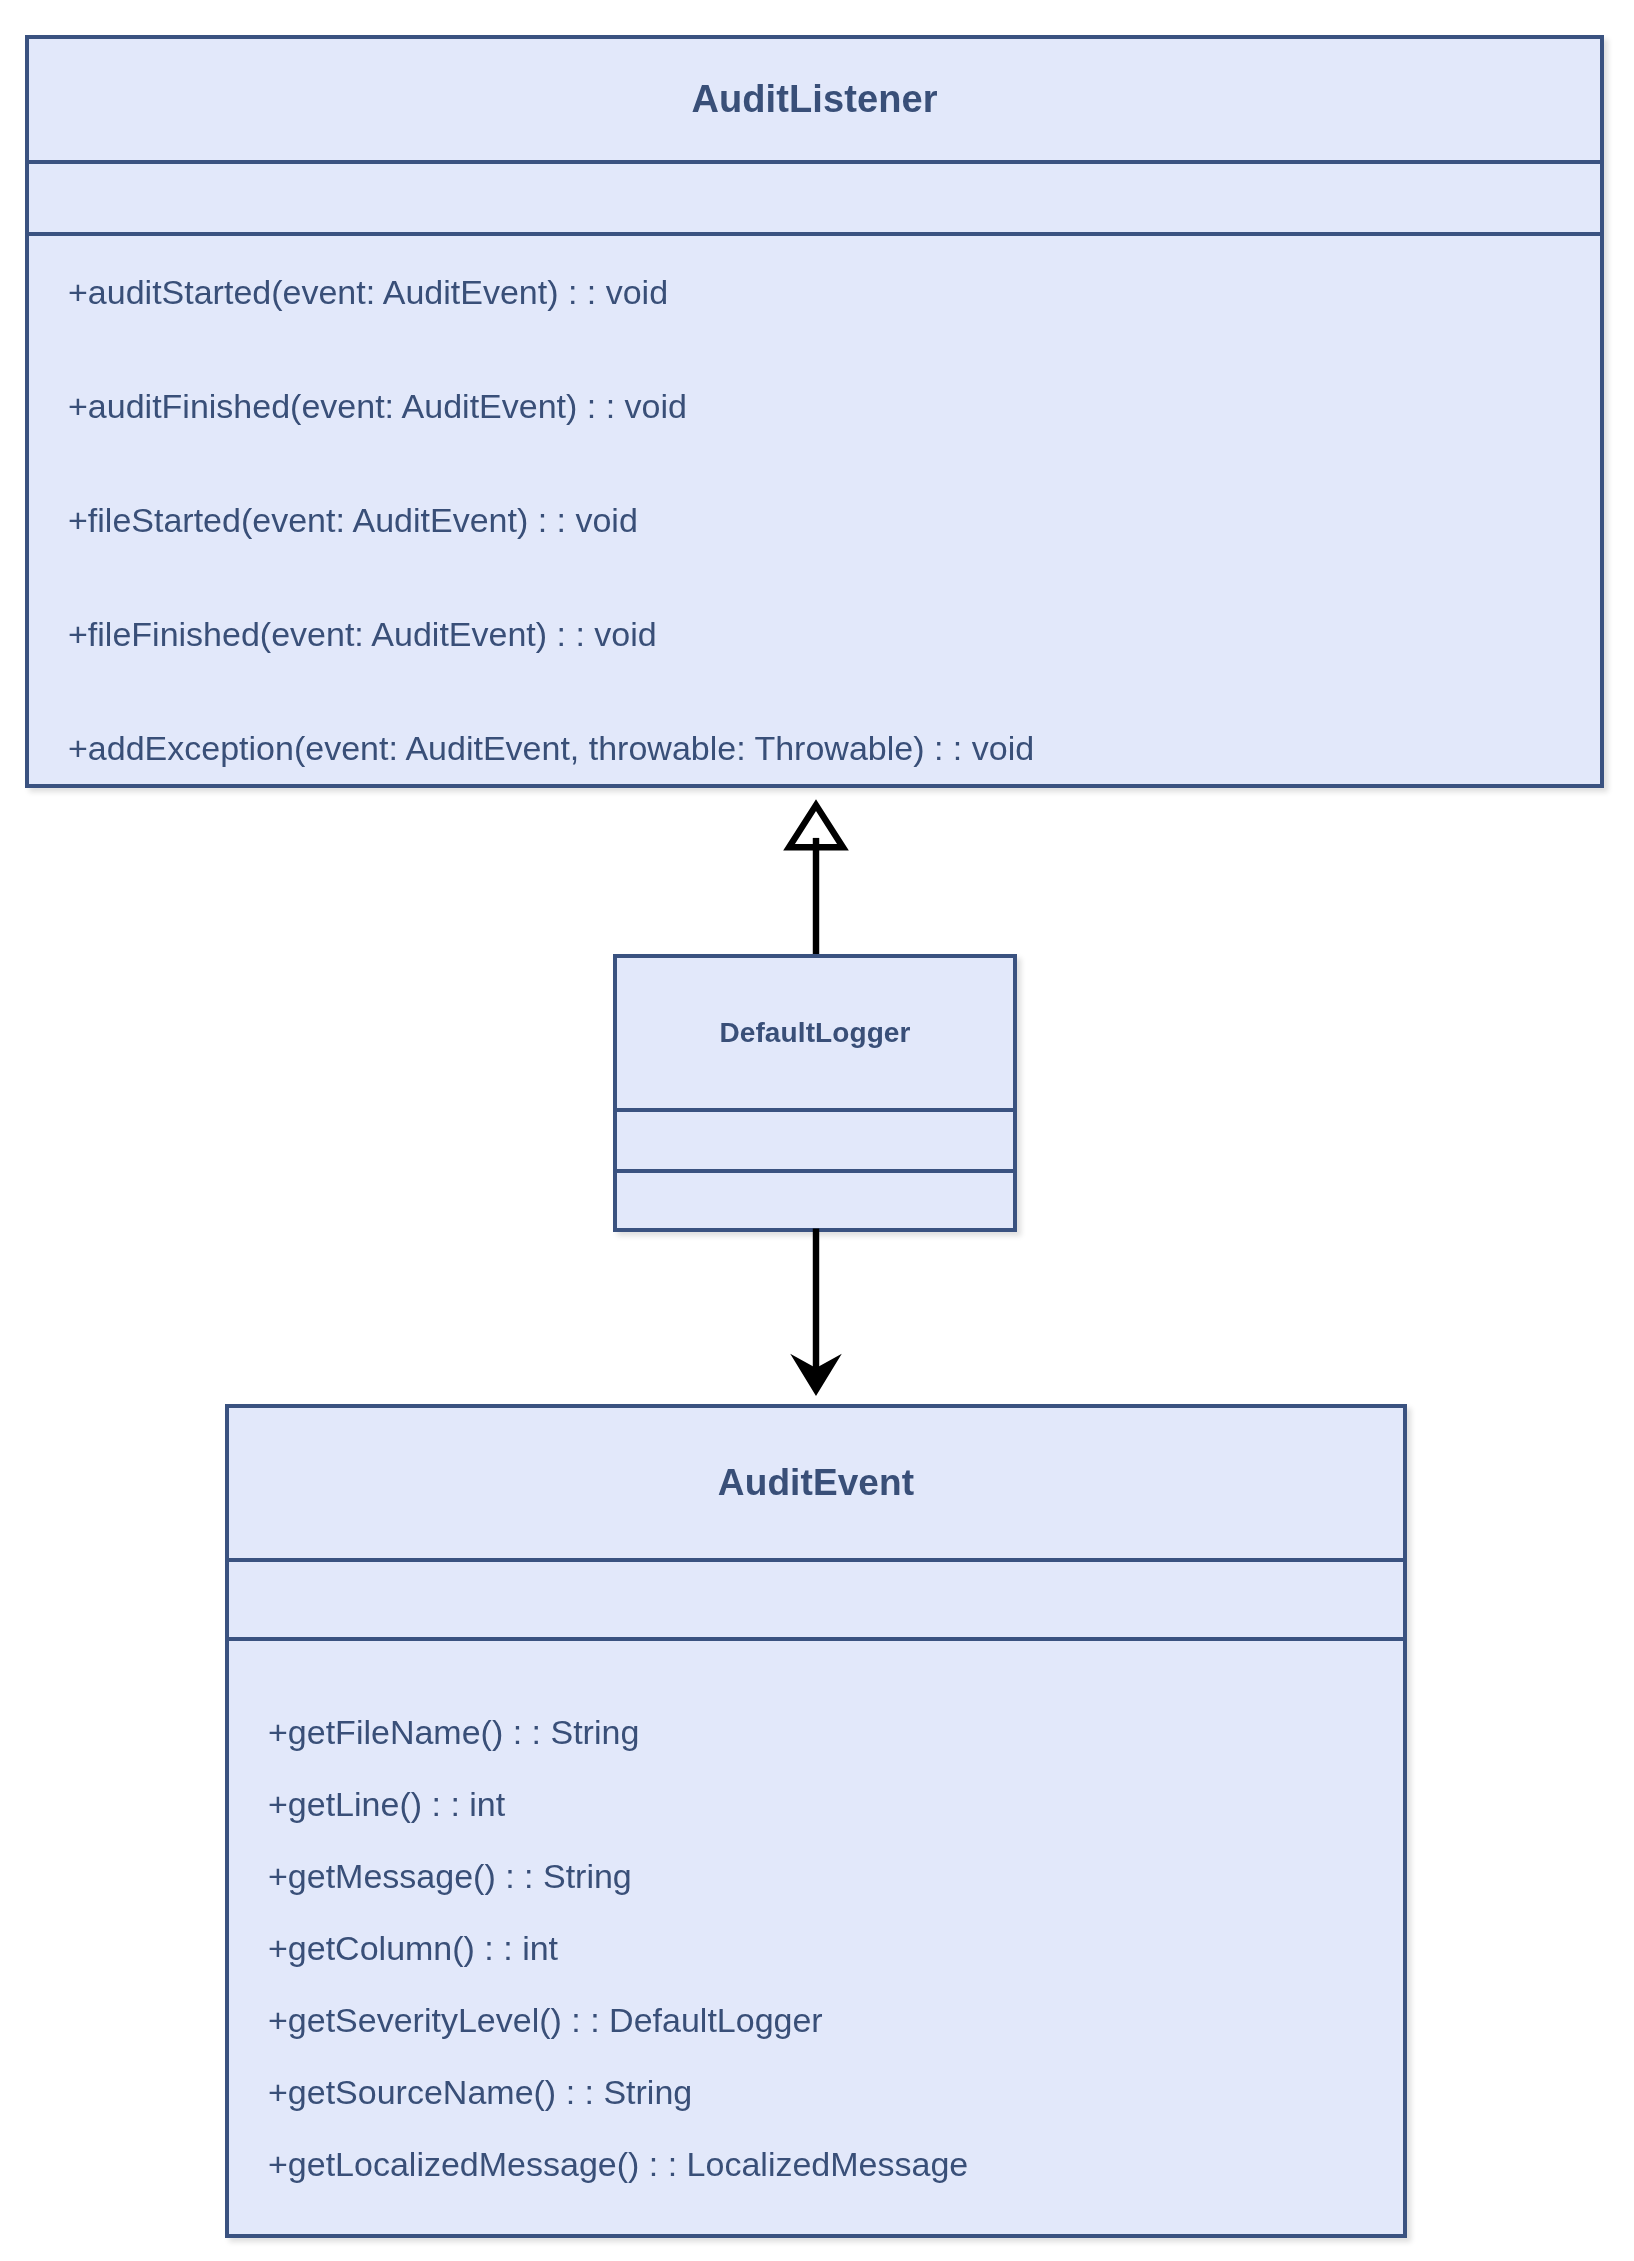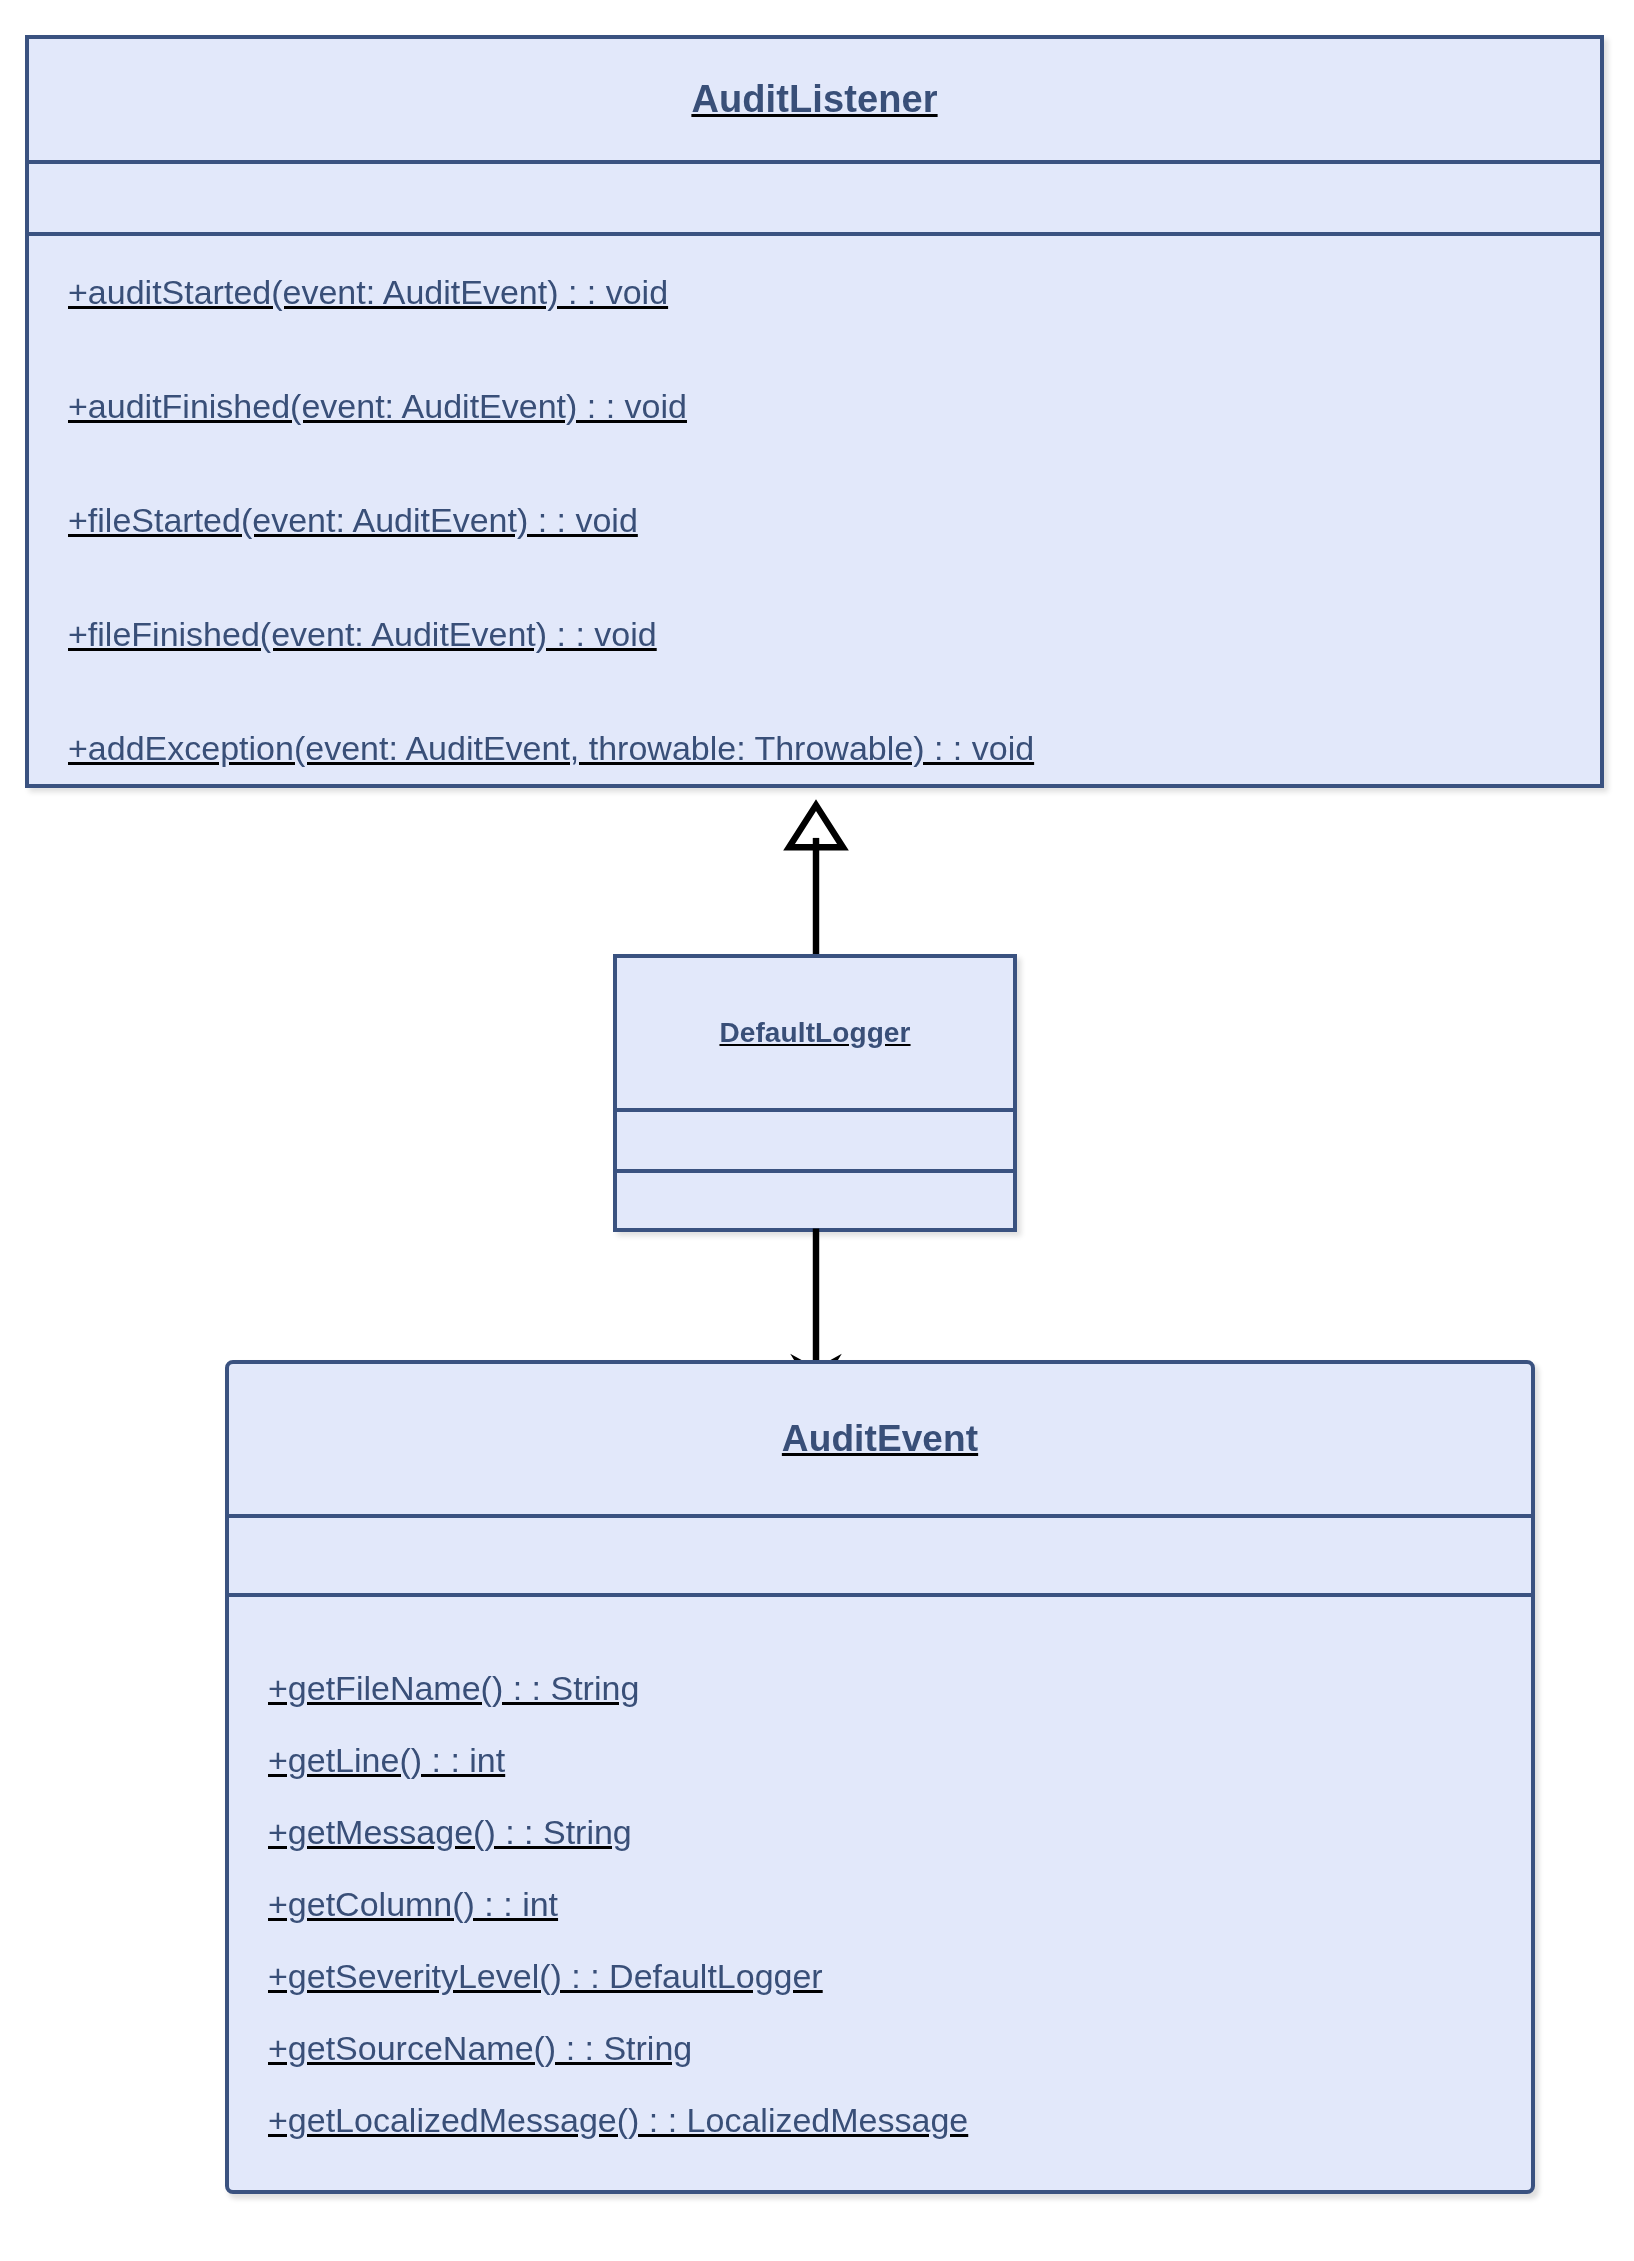--- a/index.html
+++ b/index.html
@@ -18,21 +18,20 @@
 
   
   .uml-class {
     position: absolute;
     box-sizing: border-box;
     background: #e2e8fa;
     border: 4.1px solid #3a5280;
     box-shadow: 3.5px 4.1px 5.3px rgba(0,0,0,0.13);
     display: flex;
     flex-direction: column;
-    text-decoration: underline;
   }
   .uml-title {
     text-align: center;
     font-weight: bold;
     color: #394f78;
     letter-spacing: 0.1px;
     display: flex;
     align-items: center;
     justify-content: center;
     box-sizing: border-box;
@@ -86,24 +85,23 @@
   #box-default-logger .uml-title {
     height: 150px;
     font-size: 28px;
   }
   #box-default-logger .compartment-attrs { height: 61px; }
   #box-default-logger .compartment-ops { flex: 1 1 auto; }
 
   
   #box-audit-event {
     left: 225px;
-    top: 1360px;
-    width: 1310px;
+    top: 1404px;
+    width: 1182px;
     height: 834px;
-    border-radius: 8px;
   }
   #box-audit-event .uml-title {
     height: 150px;
     font-size: 37px;
   }
   #box-audit-event .compartment-attrs { height: 79px; }
   #box-audit-event .compartment-ops {
     flex: 1 1 auto;
     padding-top: 21px;
   }

